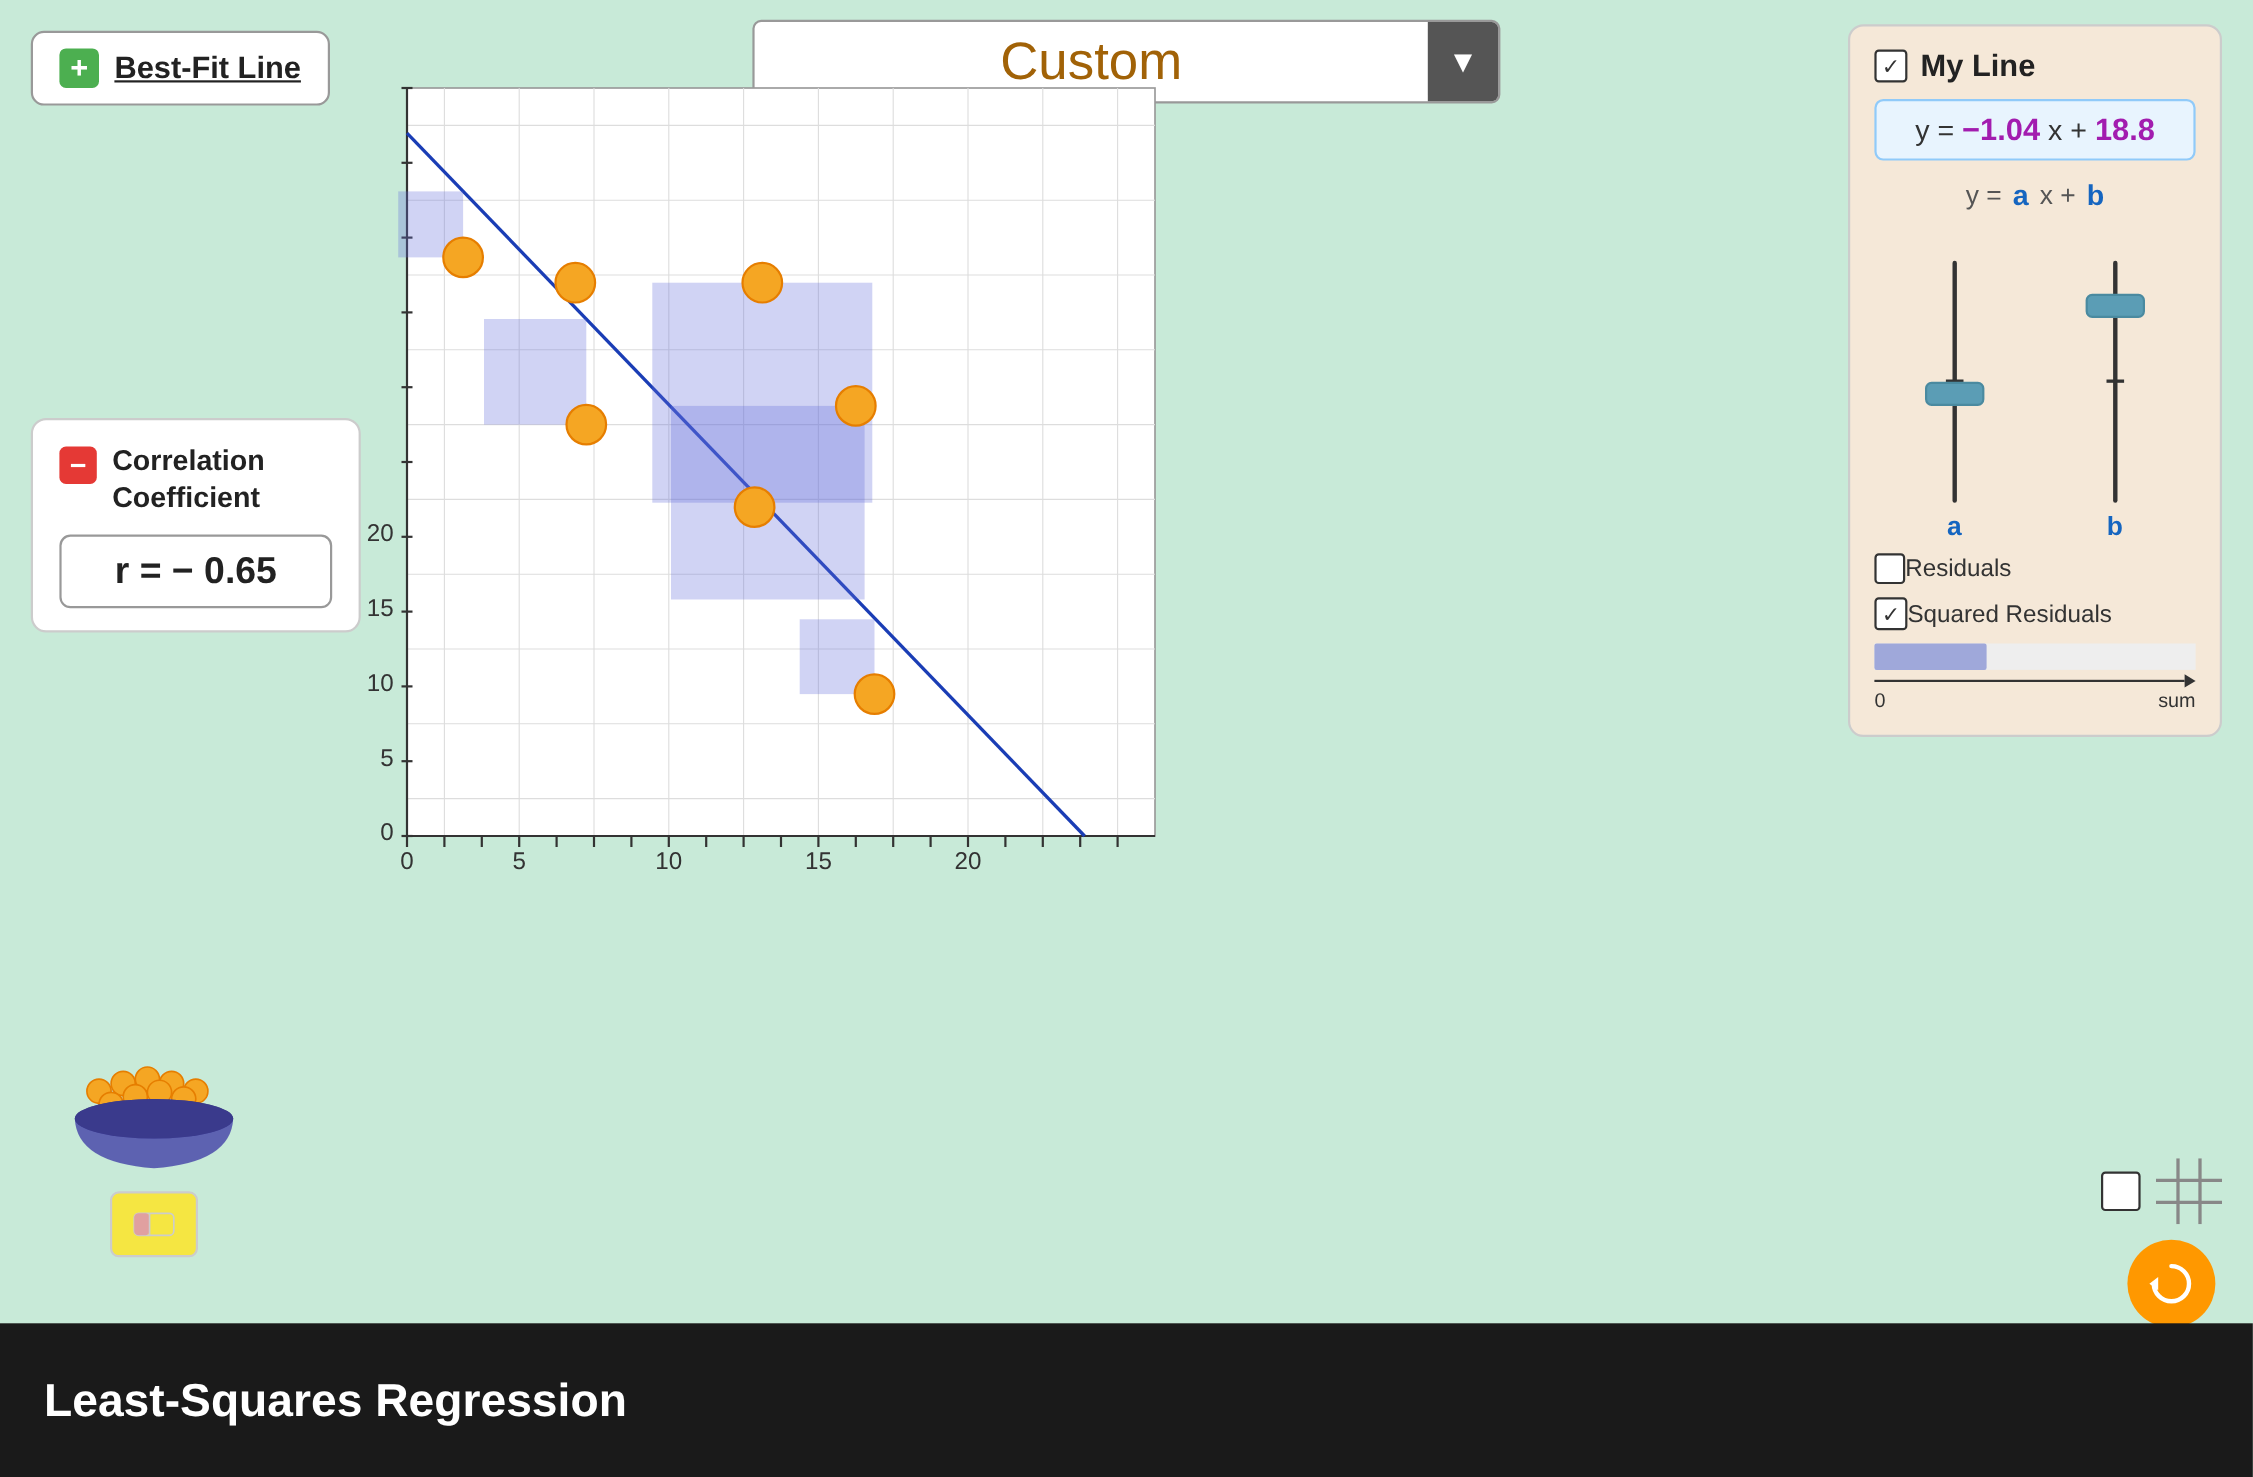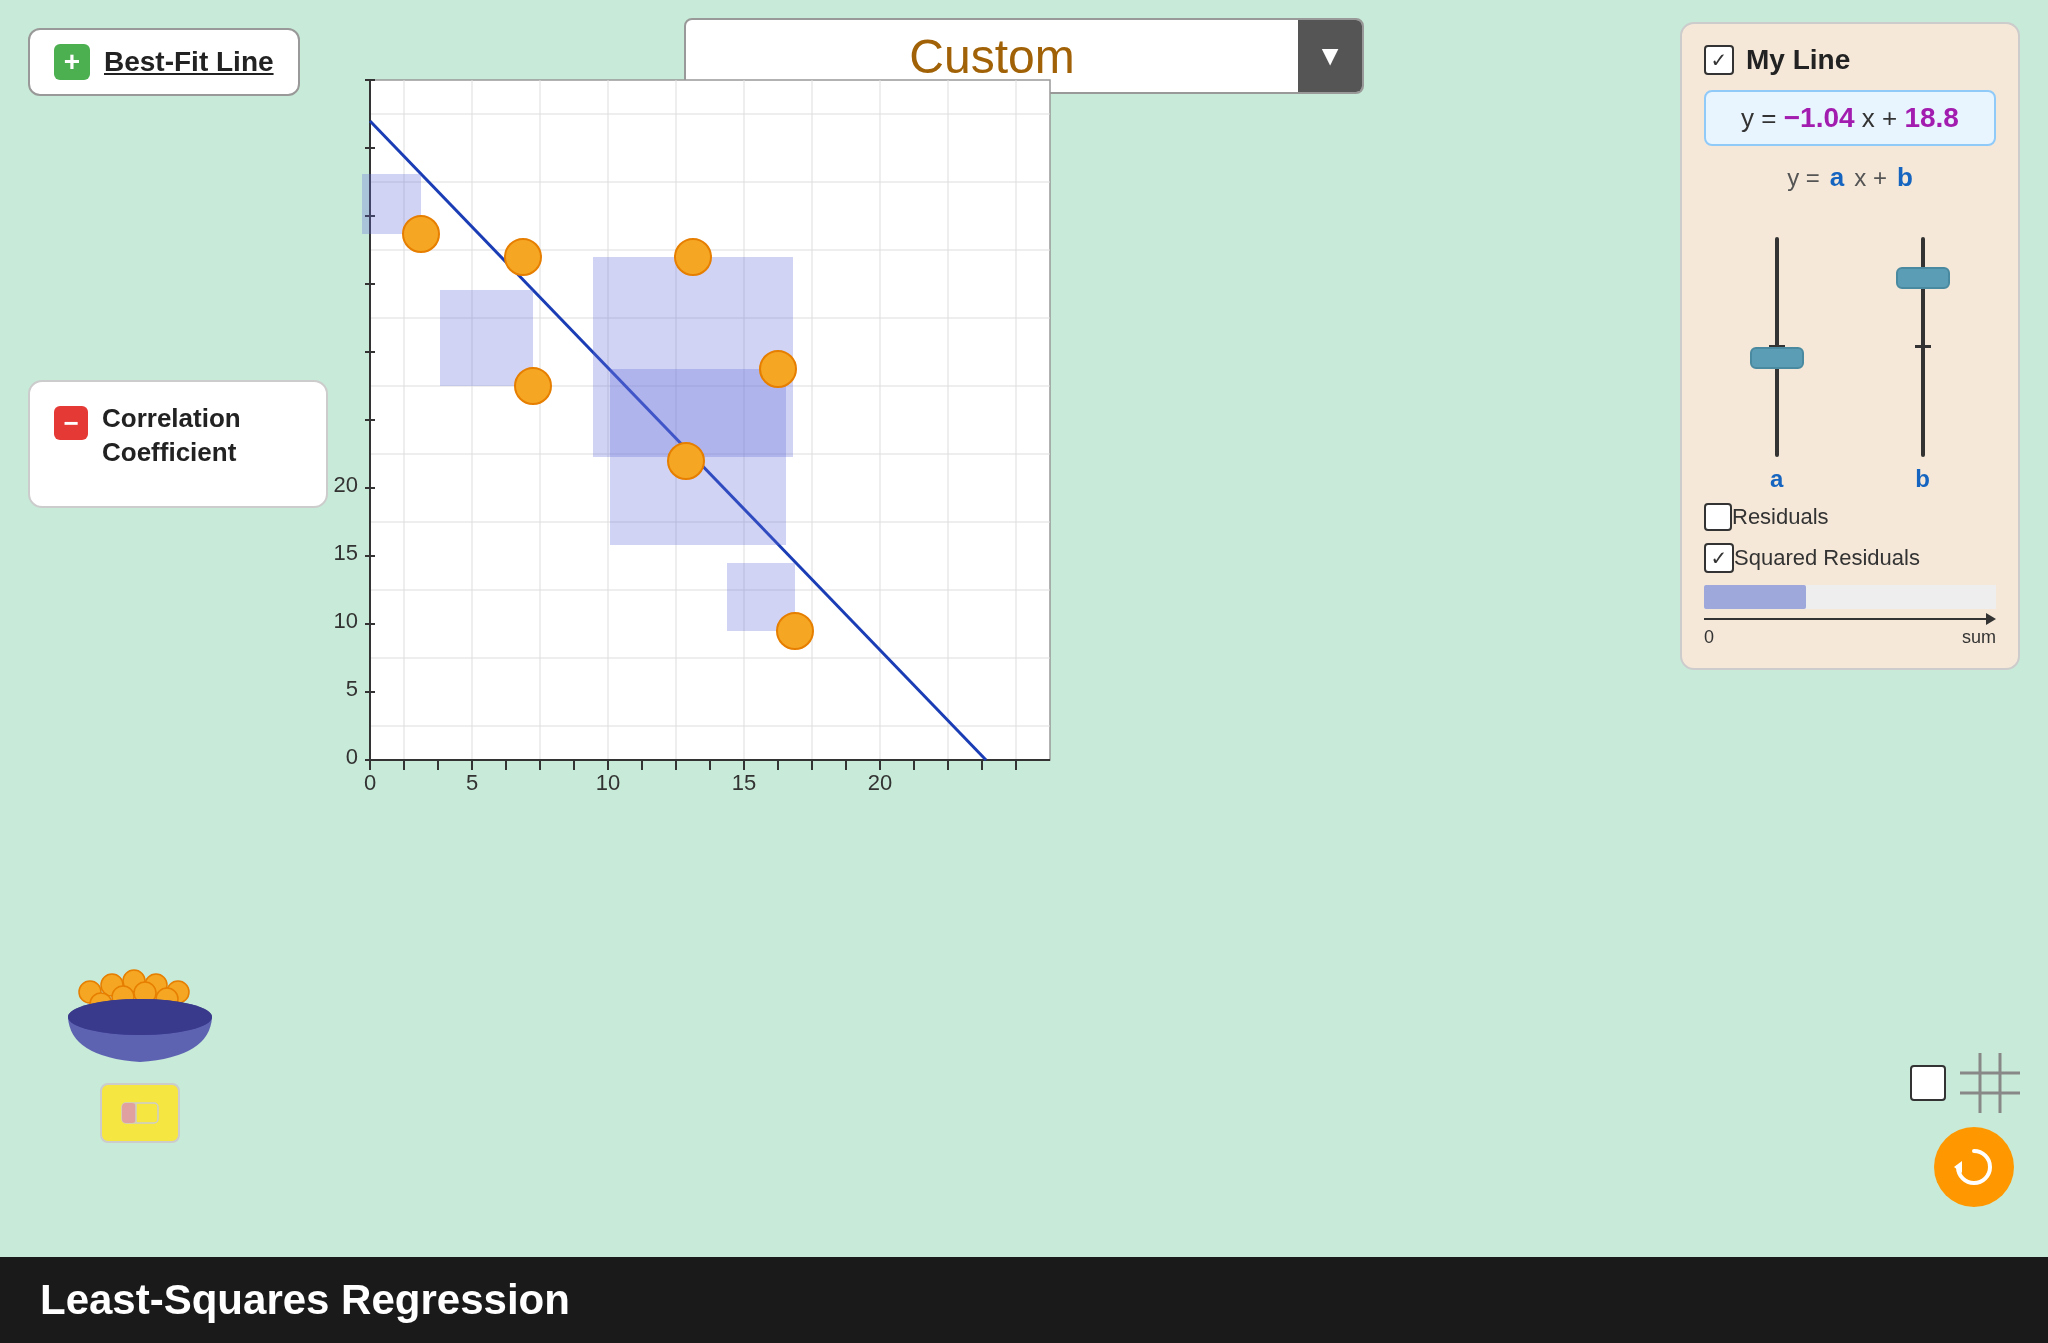--- a/index.html
+++ b/index.html
@@ -11,21 +11,21 @@
       overflow: hidden;
       position: relative;
     }
 
     
     .bottom-bar {
       position: absolute;
       bottom: 0;
       left: 0;
       width: 100%;
-      height: 86px;
+      height: 140px;
       background: #1a1a1a;
       display: flex;
       align-items: center;
       justify-content: space-between;
       padding: 0 40px;
     }
     .bottom-title {
       color: white;
       font-size: 42px;
       font-weight: bold;
@@ -502,20 +502,21 @@
 
   <circle cx="485" cy="571" r="18" fill="#f5a623" stroke="#e67e00" stroke-width="2"></circle>
 
 </svg>
 
 <div class="corr-box">
   <div class="corr-header">
     <div class="minus-icon">−</div>
     <div class="corr-title">Correlation<br>Coefficient</div>
   </div>
+  <div class="corr-value-box">r = − 0.65</div>
 </div>
 
 <div class="bowl-container">
   <svg class="bowl-svg" viewBox="0 0 160 130">
 
     <circle cx="30" cy="55" r="11" fill="#f5a623" stroke="#e67e00" stroke-width="1.5"></circle>
     <circle cx="52" cy="48" r="11" fill="#f5a623" stroke="#e67e00" stroke-width="1.5"></circle>
     <circle cx="74" cy="44" r="11" fill="#f5a623" stroke="#e67e00" stroke-width="1.5"></circle>
     <circle cx="96" cy="48" r="11" fill="#f5a623" stroke="#e67e00" stroke-width="1.5"></circle>
     <circle cx="118" cy="55" r="11" fill="#f5a623" stroke="#e67e00" stroke-width="1.5"></circle>

